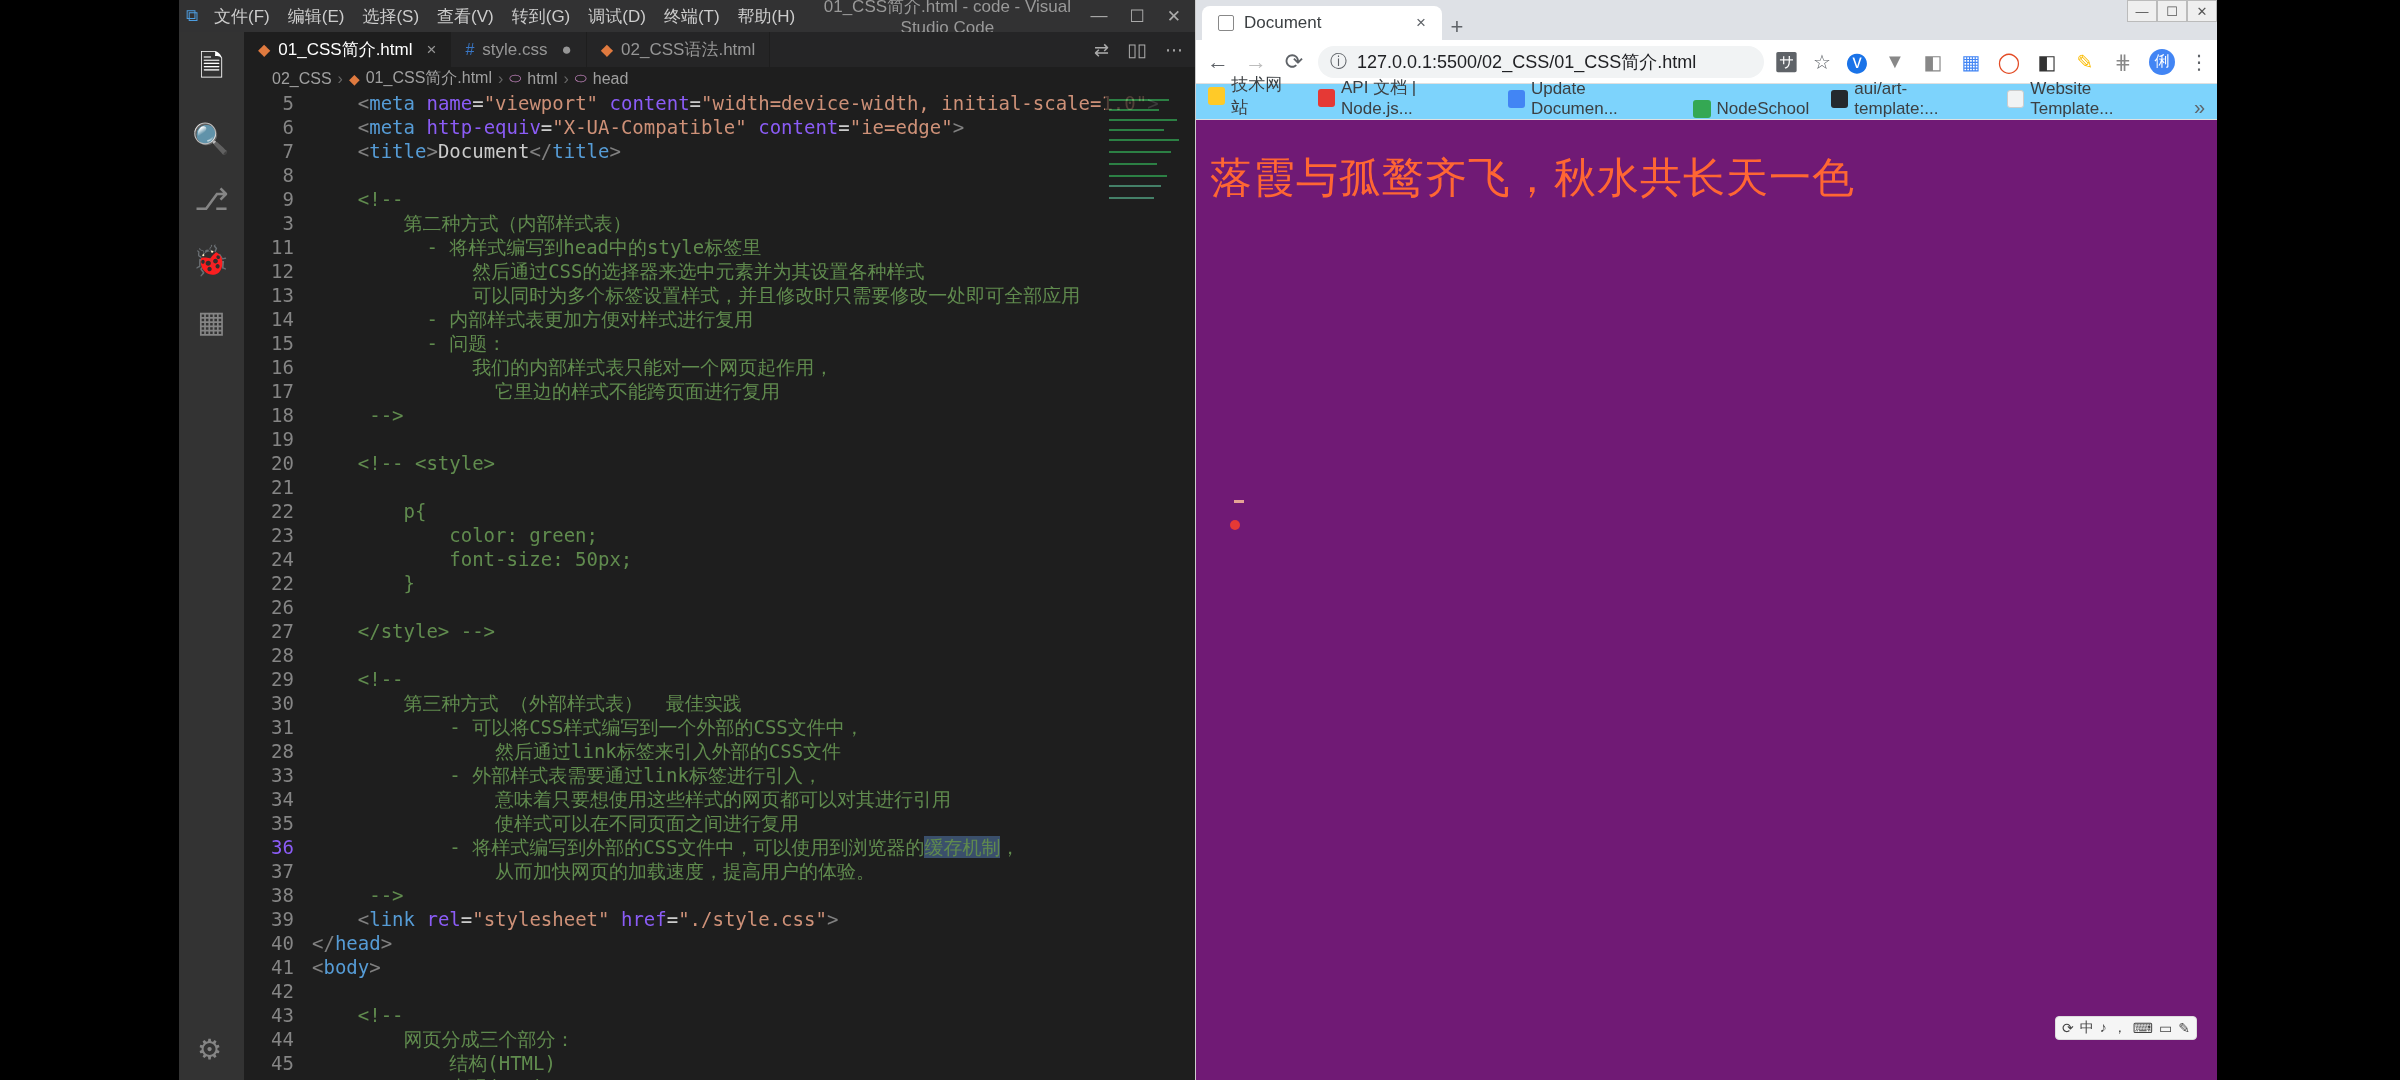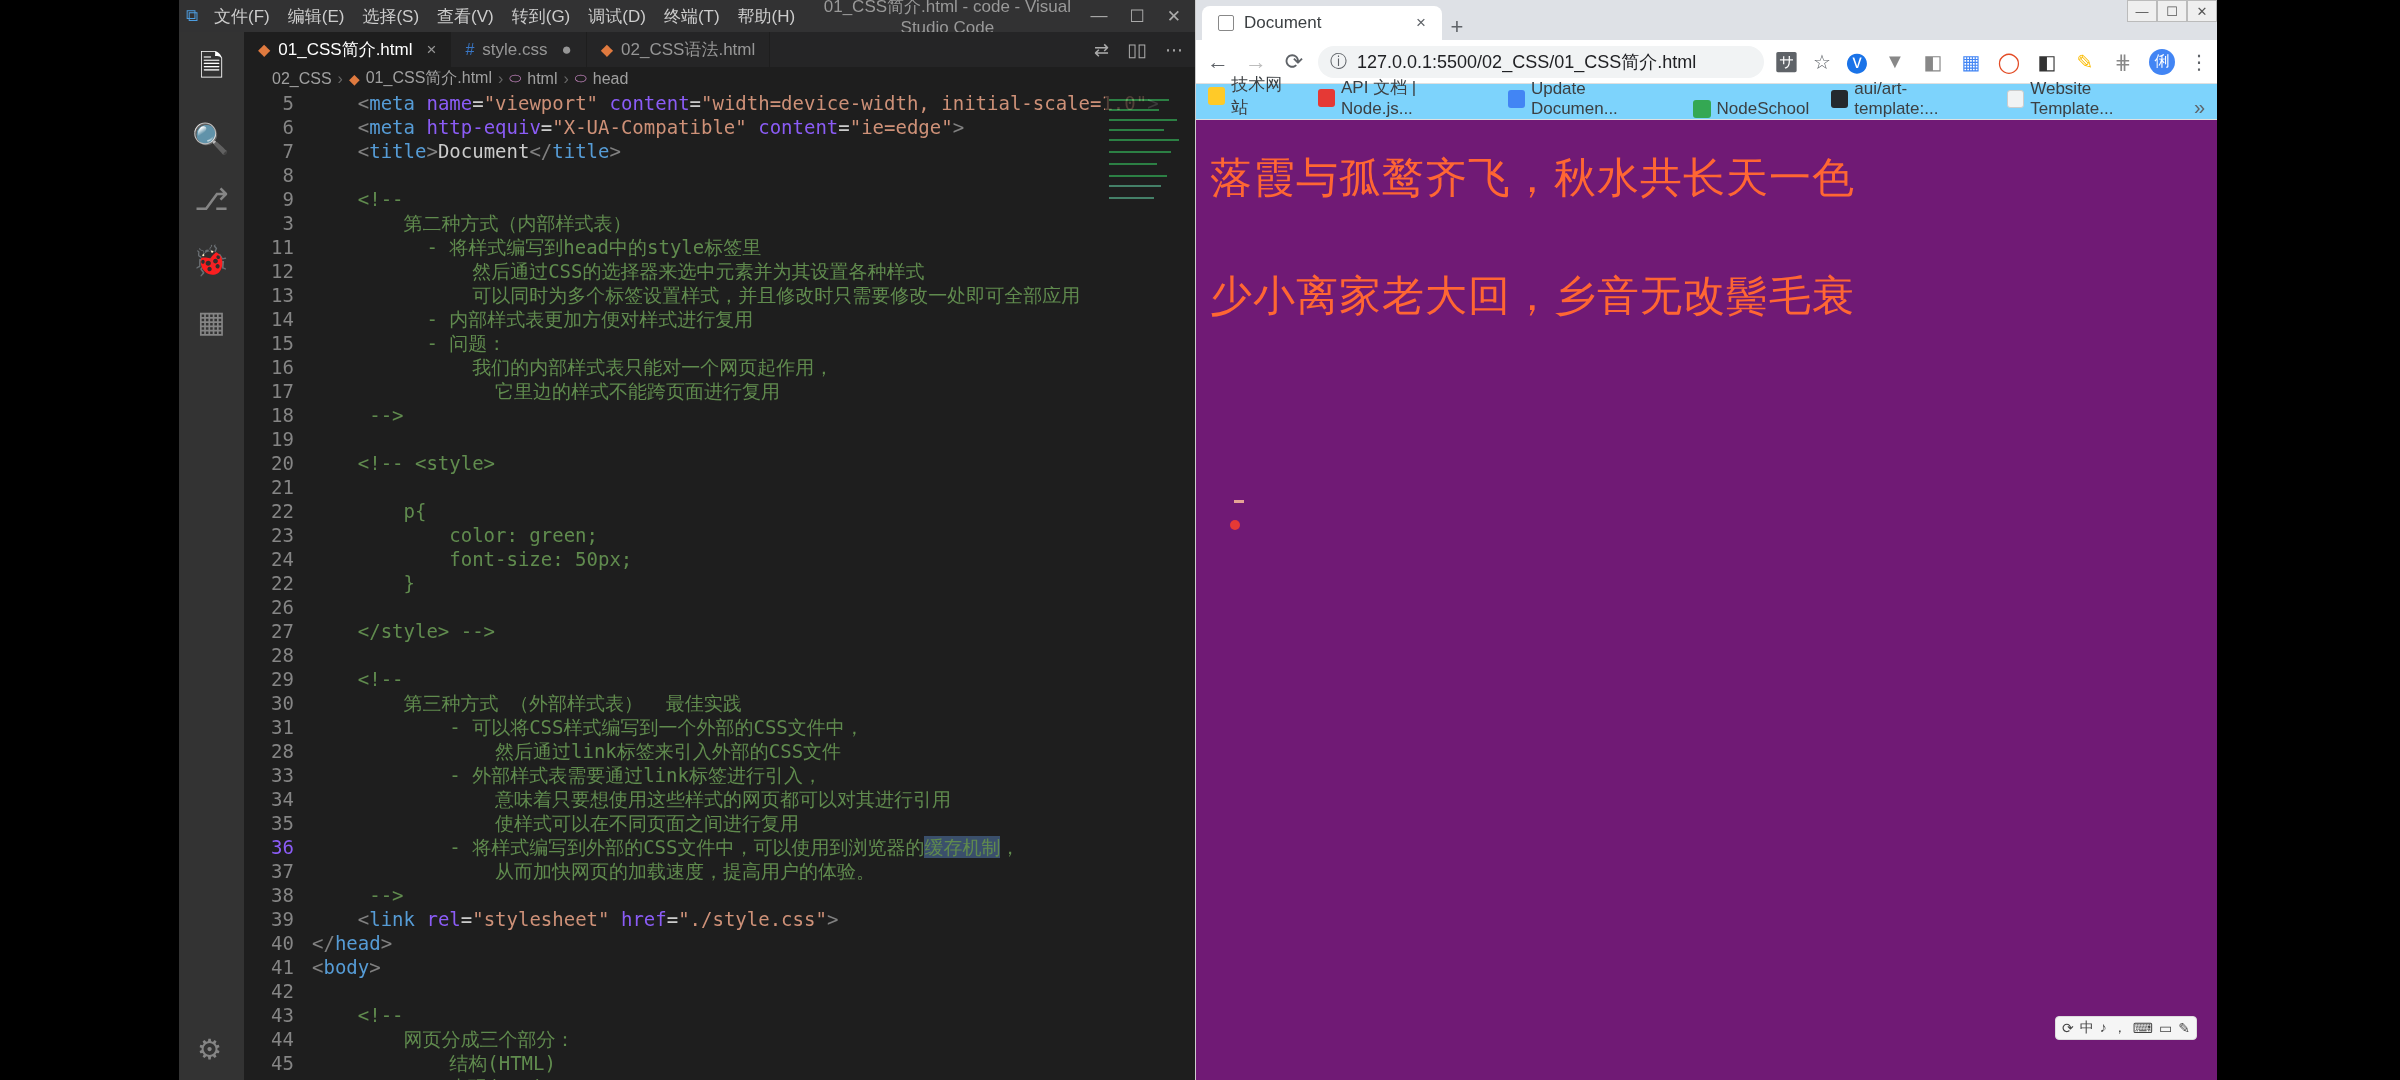--- a/index.html
+++ b/index.html
@@ -343,21 +343,20 @@
         </div>
       <div class="bm">
           <span class="bm-icon web"></span>
           <span>Website Template...</span>
         </div>
       <div class="bm-more">»</div>
     </div>
   </div>
   <div class="page-content">
     <p>落霞与孤鹜齐飞，秋水共长天一色</p>
-    <p>少小离家老大回，乡音无改鬓毛衰</p>
     <div class="red-dash"></div>
     <div class="red-dot"></div>
     <div class="ime-bar">
       <span>⟳</span>
       <span>中</span>
       <span>♪</span>
       <span>，</span>
       <span>⌨</span>
       <span>▭</span>
       <span>✎</span>

